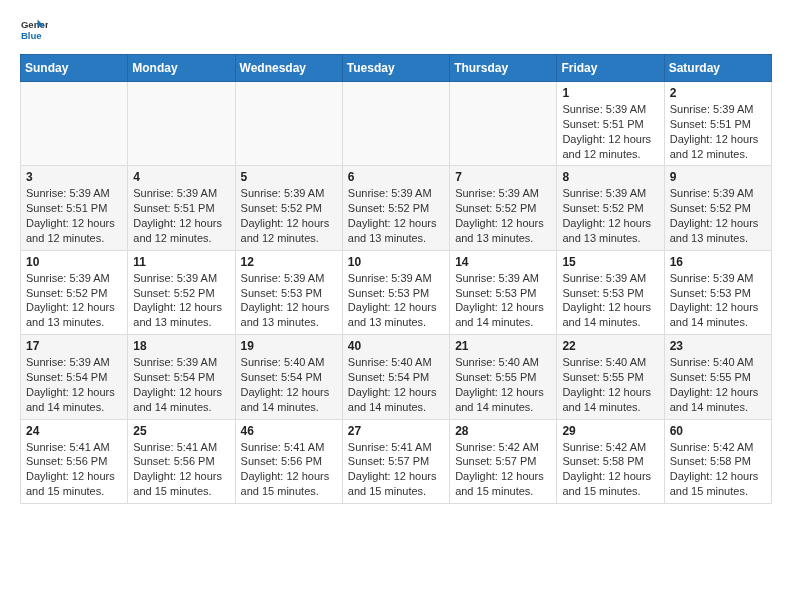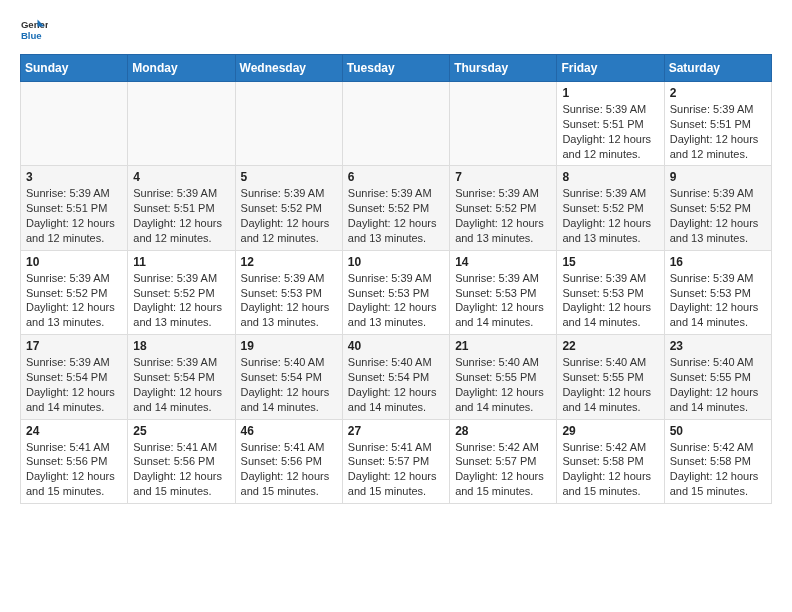--- a/index.html
+++ b/index.html
@@ -334,21 +334,21 @@
 and 15 minutes.</div>
           </td>
           <td>
             <span class="day-num">29</span>
             <div class="day-info" style="white-space: pre-line;">Sunrise: 5:42 AM
 Sunset: 5:58 PM
 Daylight: 12 hours
 and 15 minutes.</div>
           </td>
           <td>
-            <span class="day-num">50</span>
+            <span class="day-num">60</span>
             <div class="day-info" style="white-space: pre-line;">Sunrise: 5:42 AM
 Sunset: 5:58 PM
 Daylight: 12 hours
 and 15 minutes.</div>
           </td>
         </tr>
       </tbody>
   </table>
 </div>
 

